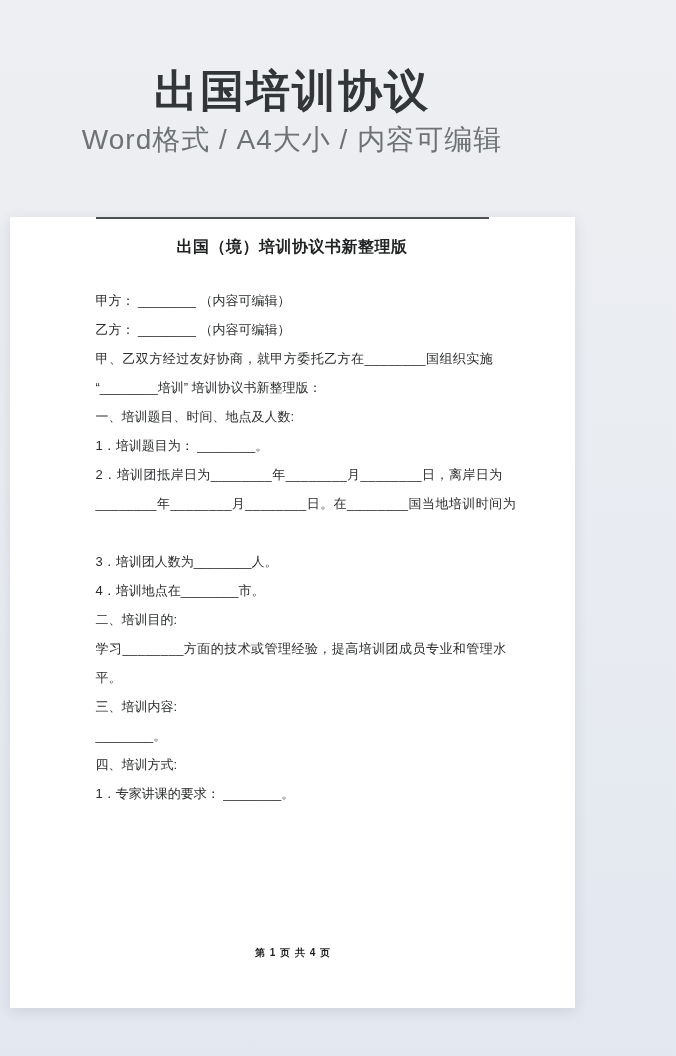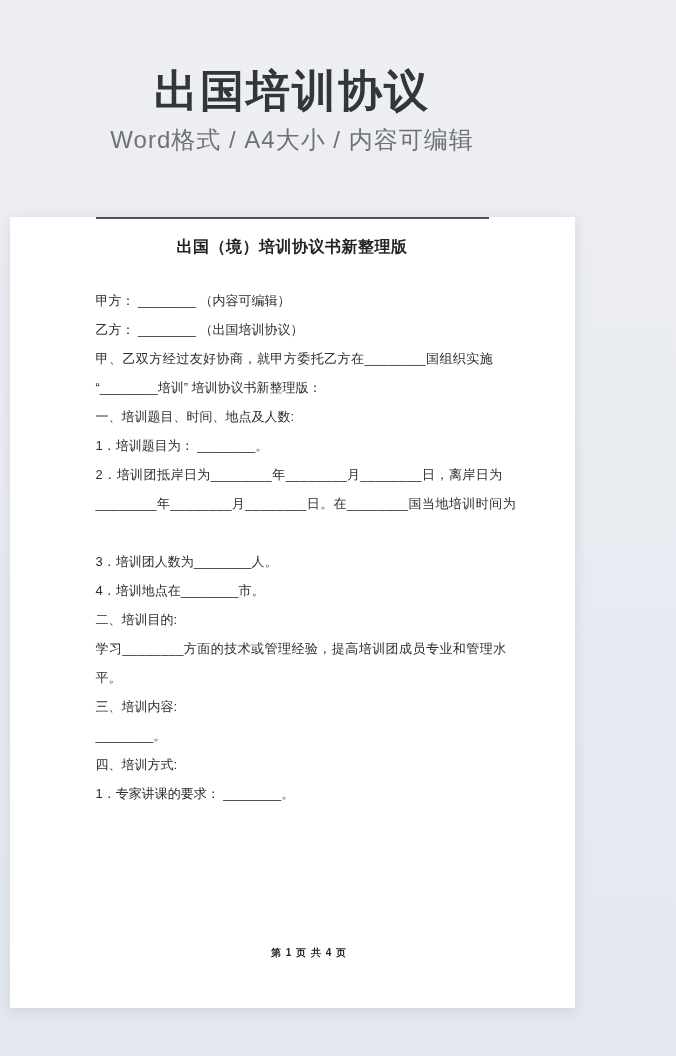--- a/index.html
+++ b/index.html
@@ -11,21 +11,21 @@
   }
   .stage{position:relative;width:584px;height:1056px;}
 
   
   .header{padding-top:66px;text-align:center;}
   .header-title{
     margin:0;font-size:44px;line-height:50px;font-weight:900;
     color:#333638;letter-spacing:2px;
   }
   .header-subtitle{
-    margin-top:9px;font-size:24px;line-height:30px;
+    margin-top:9px;font-size:28px;line-height:30px;
     color:#6f7275;letter-spacing:1px;
   }
 
   
   .doc-page{
     position:relative;
     width:565px;height:791px;
     margin:31px auto 0 auto;
     background:#ffffff;
     box-shadow:0 3px 12px rgba(70,80,100,0.14);
@@ -48,21 +48,21 @@
   }
   .doc-body .line{
     margin:0;
     min-height:29px;
     line-height:29px;
     white-space:nowrap;
     text-align:left;
   }
   .doc-body .line.fill{letter-spacing:0.45px;}
   .doc-footer{
-    position:absolute;left:17px;bottom:48px;width:100%;
+    position:absolute;left:1px;bottom:48px;width:100%;
     text-align:center;
     font-size:10px;line-height:14px;font-weight:bold;
     color:#1f2122;letter-spacing:1px;
   }
 </style>
 </head>
 <body>
 
 <div class="stage">
 
@@ -70,21 +70,21 @@
     <h1 class="header-title">出国培训协议</h1>
     <div class="header-subtitle">Word格式 / A4大小 / 内容可编辑</div>
   </div>
 
   <div class="doc-page">
     <div class="doc-inner">
       <div class="doc-rule"></div>
       <h2 class="doc-title">出国（境）培训协议书新整理版</h2>
       <div class="doc-body">
         <p class="line">甲方： ________ （内容可编辑）</p>
-        <p class="line">乙方： ________ （出国培训协议）</p>
+        <p class="line">乙方： ________ （内容可编辑）</p>
         <p class="line fill">甲、乙双方经过友好协商，就甲方委托乙方在________国组织实施</p>
         <p class="line">“________培训” 培训协议书新整理版：</p>
         <p class="line">一、培训题目、时间、地点及人数:</p>
         <p class="line">1．培训题目为： ________。</p>
         <p class="line fill">2．培训团抵岸日为________年________月________日，离岸日为</p>
         <p class="line fill">________年________月________日。在________国当地培训时间为</p>
         <p class="line"></p>
         <p class="line">3．培训团人数为________人。</p>
         <p class="line">4．培训地点在________市。</p>
         <p class="line">二、培训目的:</p>

